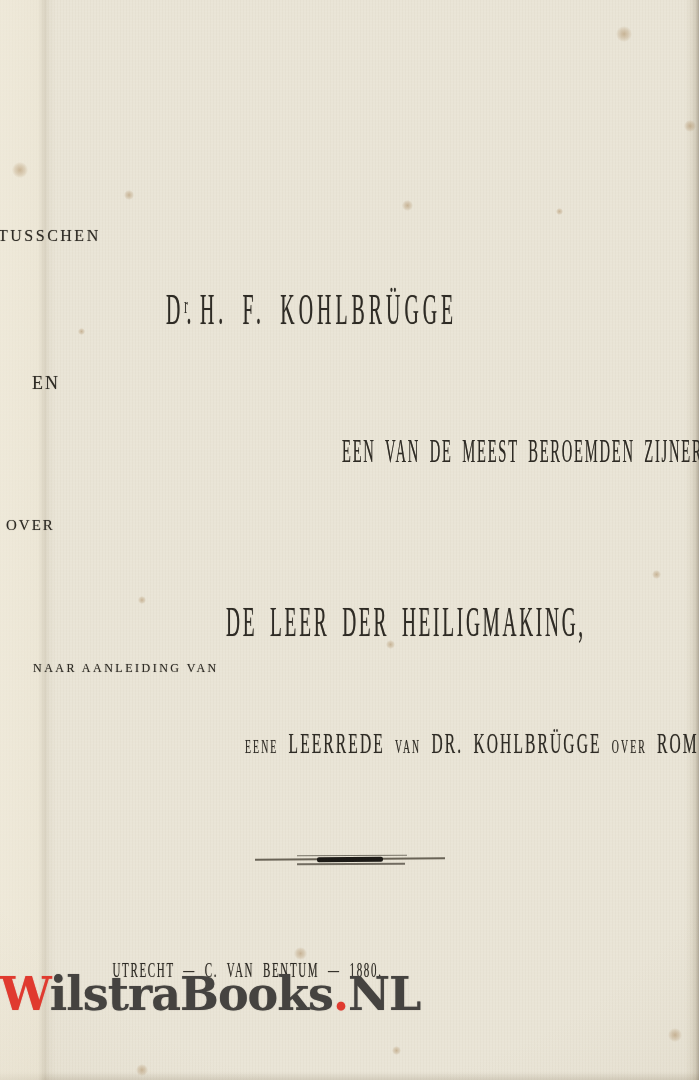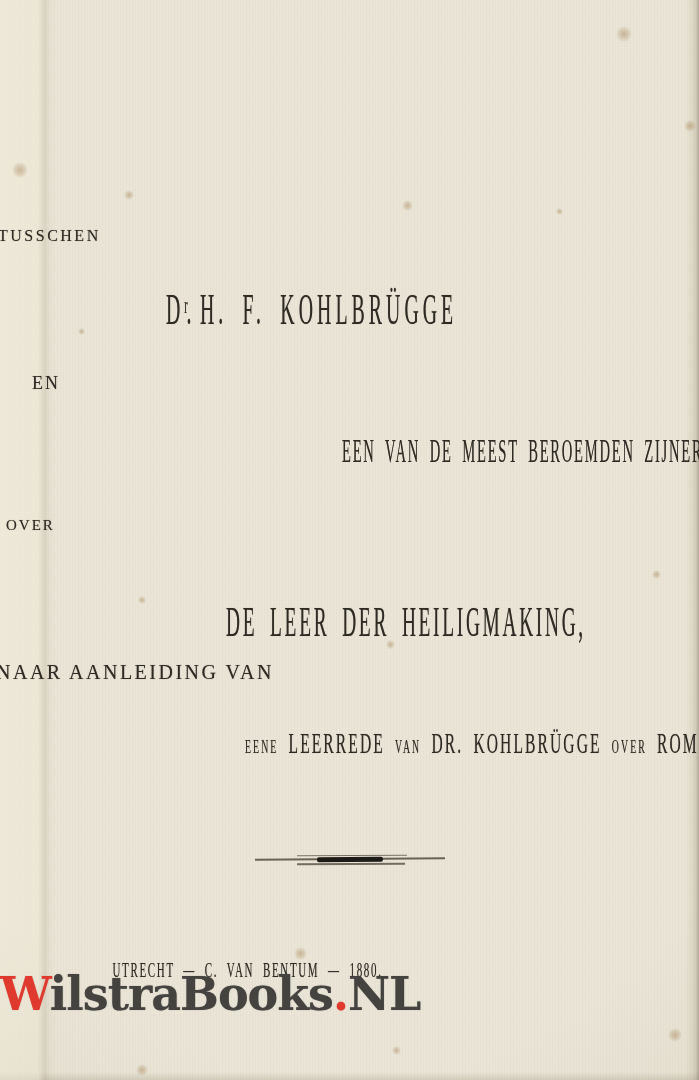--- a/index.html
+++ b/index.html
@@ -41,21 +41,21 @@
 
   .l-counterpart{top:434px;font-size:34px;}
   .l-counterpart .condense{--sx:0.43;letter-spacing:4px;word-spacing:10px;left:10px;}
 
   .l-over       {top:518px;font-size:15px;letter-spacing:2px;}
   .l-over .condense{left:6px;}
 
   .l-subject    {top:572px;font-size:43px;margin-top:28px;}
   .l-subject .condense{--sx:0.45;letter-spacing:6px;word-spacing:12px;left:6px;}
 
-  .l-occasion   {top:662px;font-size:20px;letter-spacing:2.5px;}
+  .l-occasion   {top:662px;font-size:12px;letter-spacing:2.5px;padding-left:37px;}
   .l-occasion .condense{left:-4px;}
 
   .l-source     {top:728px;font-size:30px;}
   .l-source .condense{--sx:0.52;letter-spacing:4px;word-spacing:8px;left:4px;}
   .l-source .sc {font-size:0.63em;}
 
   .l-imprint    {top:960px;font-size:20px;}
   .l-imprint .condense{--sx:0.55;letter-spacing:3px;word-spacing:8px;left:2px;}
 
   

